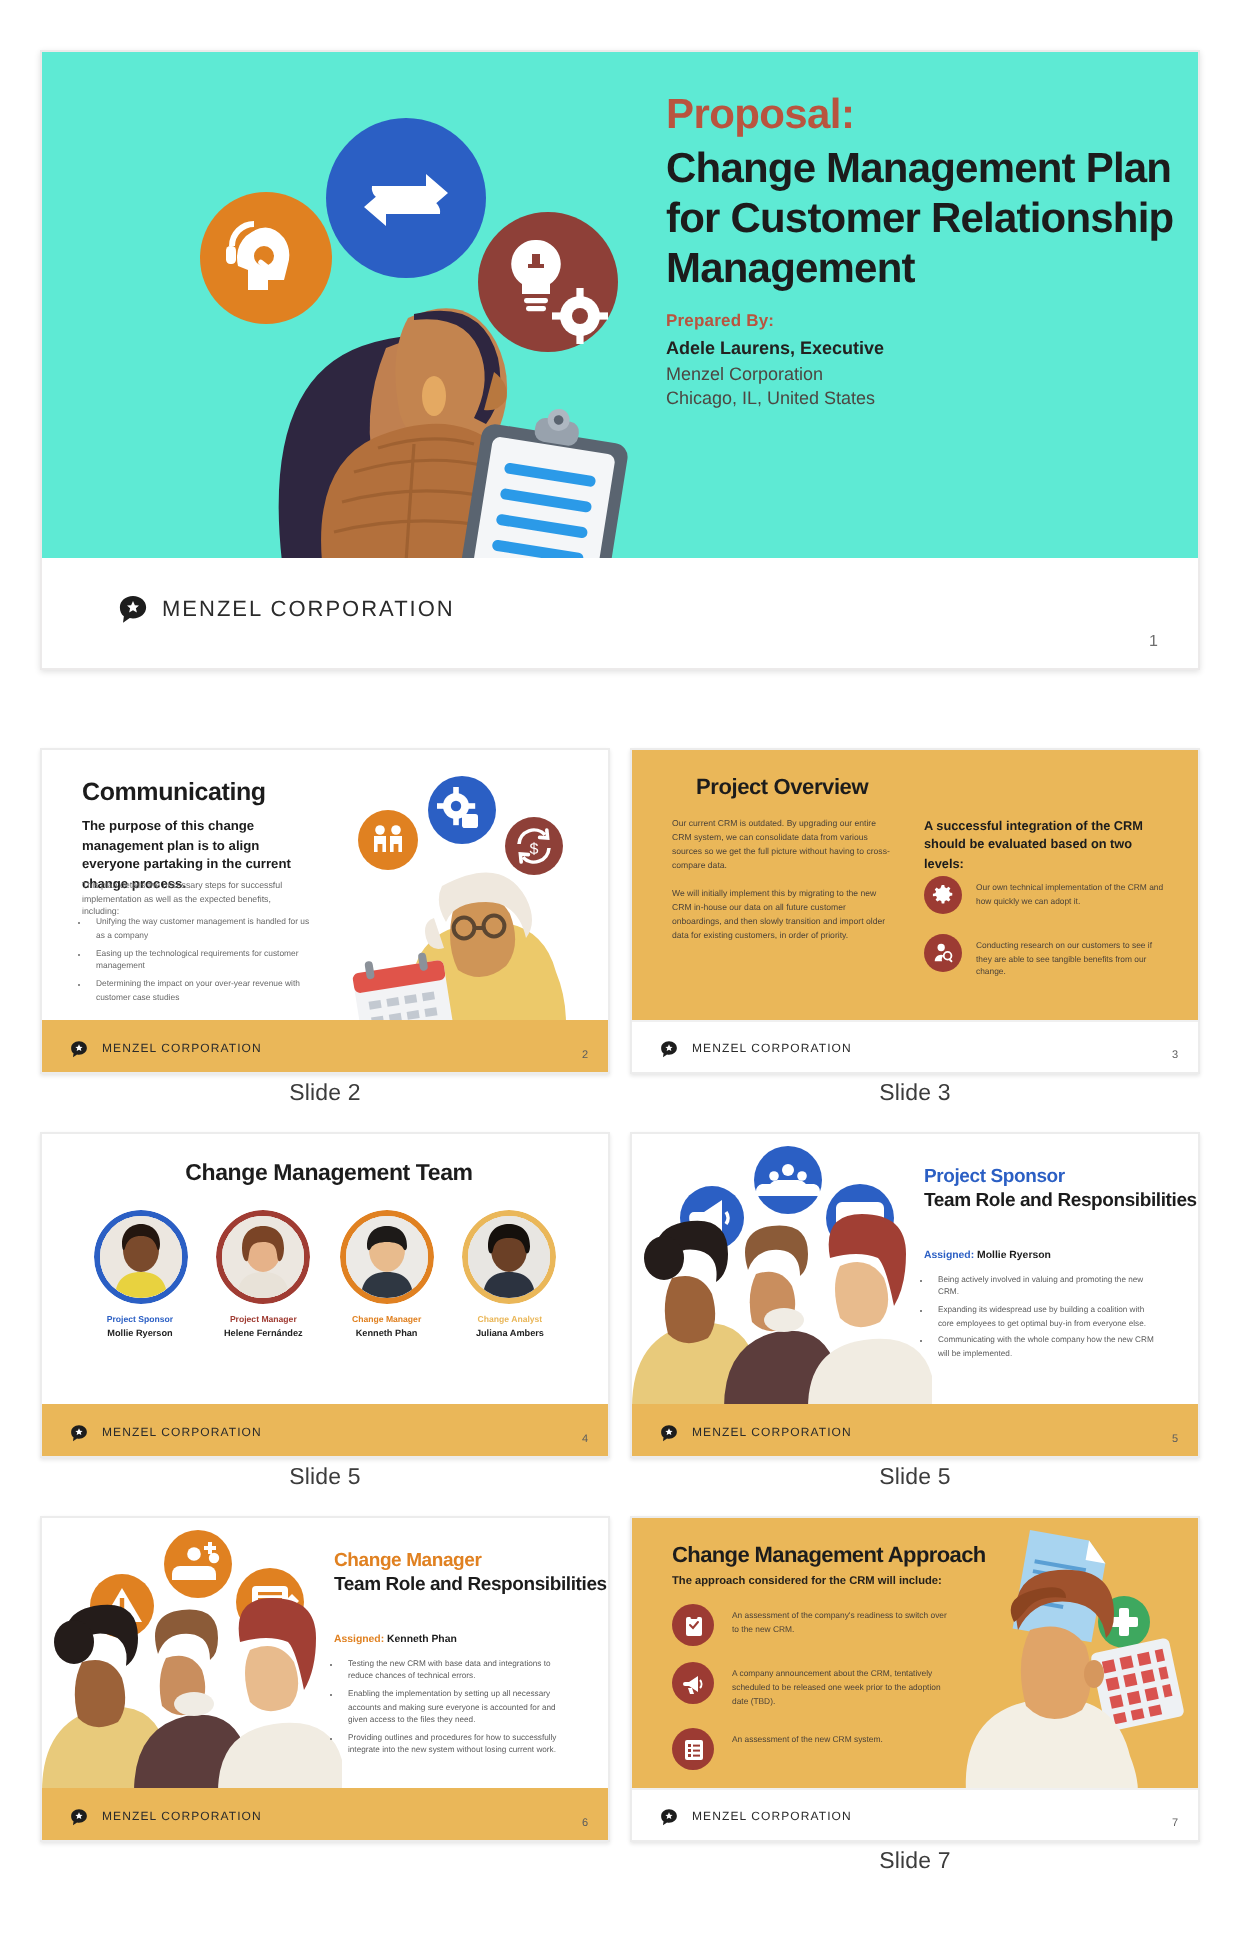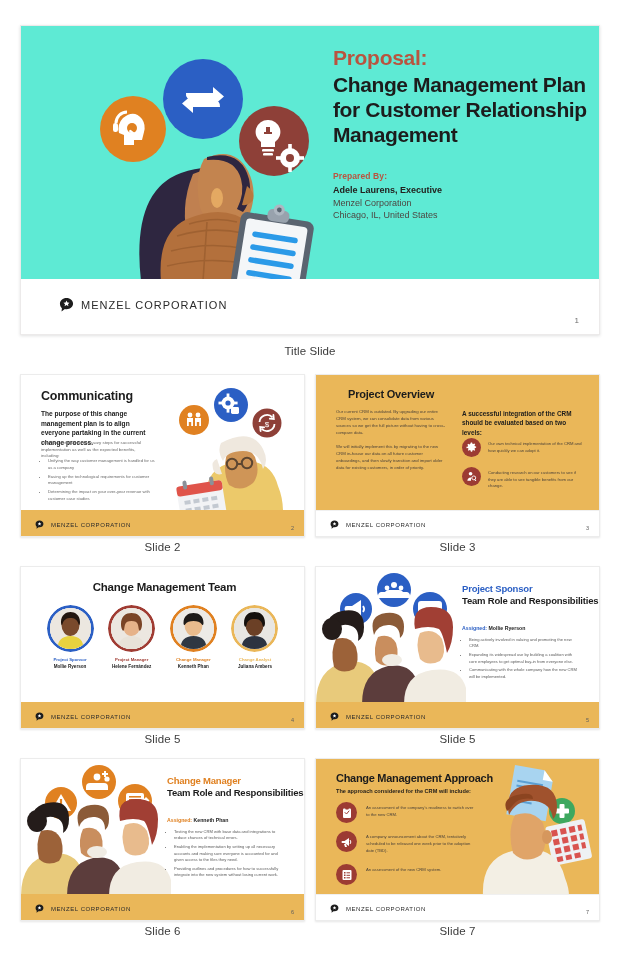--- a/index.html
+++ b/index.html
@@ -32,21 +32,21 @@
   .hero-text { position: absolute; left: 312px; top: 20px; width: 256px; }
   .hero-kicker {
     color: #b9543f; font-weight: bold; font-size: 21px; letter-spacing: -0.3px;
     line-height: 1.18;
   }
   .hero-title {
     color: #1c1c1c; font-weight: bold; font-size: 21px; letter-spacing: -0.4px;
     line-height: 1.2; margin-top: 1px;
   }
   .hero-prep-label {
-    color: #b9543f; font-weight: bold; font-size: 8.5px; margin-top: 24px; letter-spacing: 0.1px;
+    color: #b9543f; font-weight: bold; font-size: 8.5px; margin-top: 8px; letter-spacing: 0.1px;
   }
   .hero-prep-name { color: #23211f; font-weight: bold; font-size: 9px; margin-top: 4px; }
   .hero-prep-line { color: #4d4742; font-size: 9px; margin-top: 2.5px; }
 
   
   .logo-row { display: flex; align-items: center; gap: 7px; }
   .logo-mark { width: 15px; height: 15px; flex: 0 0 auto; }
   .logo-text { font-size: 11px; letter-spacing: 1.0px; color: #2b2b2b; font-weight: 500; }
   .hero-logo { position: absolute; left: 38px; top: 18px; }
   .hero-pageno { position: absolute; right: 20px; bottom: 9px; font-size: 8px; color: #6d6d6d; }
@@ -211,21 +211,20 @@
           <svg class="logo-mark" viewBox="0 0 24 24">
             <path d="M12 1.5c6 0 10.5 4 10.5 9s-4.5 9-10.5 9c-.9 0-1.8-.1-2.6-.3L4 23l.7-5.2C2.6 16.1 1.5 13.9 1.5 10.5c0-5 4.5-9 10.5-9z" fill="#1d1d1d"></path>
             <path d="M12 5.6l1.5 3.3 3.3.3-2.5 2.2.8 3.3-3.1-1.8-3.1 1.8.8-3.3L7.2 9.2l3.3-.3z" fill="#ffffff"></path>
           </svg>
           <span class="logo-text">MENZEL CORPORATION</span>
         </div>
         <div class="hero-pageno">1</div>
       </div>
     </div>
   </div>
-  <div class="caption hero-caption">Title Slide</div>
 
   <div class="grid">
 
     <div class="grid-row">
 
       <div class="cell">
         <div class="mini">
           <svg width="285" height="163" viewBox="0 0 285 163" style="position:absolute;left:0;top:0;">
             <circle cx="173" cy="45" r="15" fill="#e08121"></circle>
             <g fill="#ffffff" transform="translate(173,45)">
@@ -552,21 +551,20 @@
           <div class="band"></div>
           <div class="logo-row mlogo">
             <svg class="logo-mark" viewBox="0 0 24 24">
               <path d="M12 1.5c6 0 10.5 4 10.5 9s-4.5 9-10.5 9c-.9 0-1.8-.1-2.6-.3L4 23l.7-5.2C2.6 16.1 1.5 13.9 1.5 10.5c0-5 4.5-9 10.5-9z" fill="#1d1d1d"></path>
               <path d="M12 5.6l1.5 3.3 3.3.3-2.5 2.2.8 3.3-3.1-1.8-3.1 1.8.8-3.3L7.2 9.2l3.3-.3z" fill="#ffffff"></path>
             </svg>
             <span class="logo-text">MENZEL CORPORATION</span>
           </div>
           <div class="mpage">6</div>
         </div>
-        <div class="caption mini-caption">Slide 6</div>
       </div>
 
       <div class="cell">
         <div class="mini">
           <div class="s7-fill"></div>
 
           <svg width="150" height="137" viewBox="0 0 150 137" style="position:absolute;right:0;top:0;">
             <g transform="translate(66,6) rotate(10)">
               <path d="M0 0 h30 l10 10 v40 h-40z" fill="#a8d4f0"></path>
               <path d="M30 0 l10 10 h-10z" fill="#ffffff"></path>

